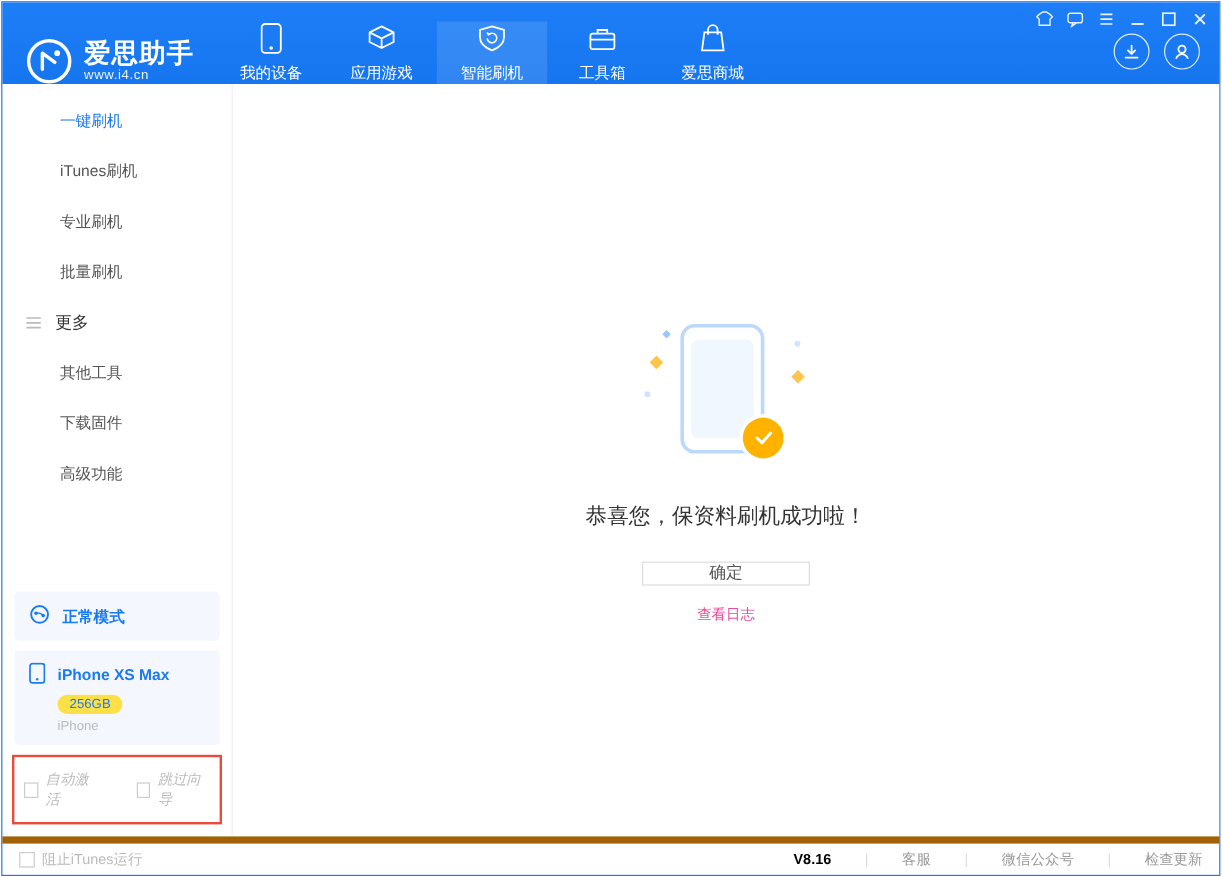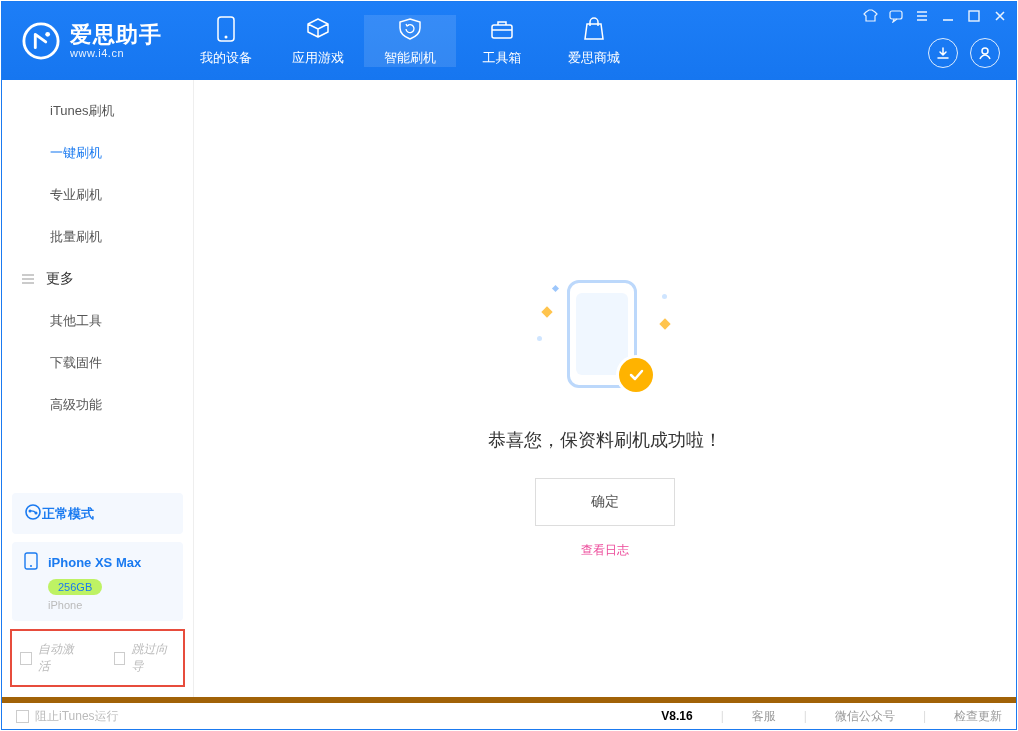--- a/index.html
+++ b/index.html
@@ -1,19 +1,19 @@
 <!DOCTYPE html>
 <html><head>
 <meta charset="utf-8">
 <style>
   * { box-sizing: border-box; margin: 0; padding: 0; }
   html, body { width: 1018px; height: 731px; font-family: "Microsoft YaHei", Arial, sans-serif; font-size: 13px; color: #333; overflow: hidden; }
   .window { width: 1016px; height: 729px; border: 1px solid #1b7af0; display: flex; flex-direction: column; background: #fff; margin: 1px; }
   
-  .header { height: 78px; background: linear-gradient(#1d7ef7,#1676f0); display: flex; align-items: center; color: #fff; position: relative; }
+  .header { height: 68px; background: linear-gradient(#1d7ef7,#1676f0); display: flex; align-items: flex-end; color: #fff; position: relative; }
   .logo-block { display: flex; align-items: center; padding: 0 18px 0 20px; }
   .logo-circ { display:flex; align-items:center; justify-content:center; }
   .logo-text { margin-left: 10px; }
   .logo-text .t1 { font-size: 22px; font-weight: 600; letter-spacing: 1px; line-height: 24px; }
   .logo-text .t2 { font-size: 11px; opacity: .9; letter-spacing: .5px; }
   .nav { display: flex; align-items: stretch; }
   .nav-item { width: 92px; display:flex; flex-direction:column; align-items:center; justify-content:center; gap:6px; cursor:pointer; }
   .nav-item .ic { height: 28px; display:flex; align-items:center; justify-content:center; }
   .nav-item.active { background: rgba(255,255,255,.12); }
   .nav-item span { font-size: 13px; }
@@ -24,43 +24,43 @@
   
   .body { flex:1; display:flex; min-height:0; }
   .sidebar { width:192px; border-right:1px solid #eee; display:flex; flex-direction:column; }
   .side-scroll { flex:1; overflow:auto; padding-top:10px; }
   .side-group { display:flex; align-items:center; gap:10px; padding:12px 18px; color:#333; font-size:14px; }
   .side-group .gico { width:16px; height:16px; display:flex; align-items:center; justify-content:center; }
   .side-item { padding:12px 18px 12px 48px; font-size:13px; color:#555; cursor:pointer; }
   .side-item.active { color:#1a7af0; }
   .sidebar-footer { }
   .mode-card, .device-card { margin:8px 10px; border-radius:4px; background:#f4f8fe; padding:10px 12px; }
-  .mode-card { display:flex; align-items:center; gap:0; font-size:13px; color:#1a7af0; font-weight:600; }
+  .mode-card { display:flex; align-items:center; gap:10px; font-size:13px; color:#1a7af0; font-weight:600; }
   .device-card .dev-row { display:flex; align-items:center; gap:10px; }
   .dev-name { color:#1a7af0; font-weight:600; font-size:13px; }
-  .dev-cap { display:inline-block; margin-top:6px; margin-left:24px; font-size:11px; color:#1a7af0; background:#bef264; border-radius:10px; padding:2px 10px; }
+  .dev-cap { display:inline-block; margin-top:6px; margin-left:24px; font-size:11px; color:#1a7af0; background:#fde047; border-radius:10px; padding:2px 10px; }
   .dev-sub { margin-left:24px; margin-top:4px; font-size:11px; color:#bbb; }
   .sidebar-checks { border:2px solid #e74c3c; margin:6px 8px 10px; padding:10px 8px; display:flex; gap:32px; align-items:center;font-style:italic; }
   .chk { display:flex; align-items:center; gap:6px; font-size:12px; color:#bbb; cursor:pointer; }
   .chk .box { width:13px; height:13px; border:1px solid #ccc; background:#fff; }
   
   .main { flex:1; display:flex; flex-direction:column; align-items:center; justify-content:flex-start; padding-top:200px; background:#fff; }
   .illus { position:relative; width:140px; height:120px; }
   .phone { position:absolute; left:32px; top:0; width:70px; height:108px; border:3px solid #bcd8fb; border-radius:12px; background:#fff; }
   .phone:before { content:''; position:absolute; left:6px; right:6px; top:10px; bottom:10px; background:#f0f7ff; border-radius:6px; }
   .badge { position:absolute; right:22px; bottom:8px; width:34px; height:34px; background:#ffb300; border-radius:50%; display:flex; align-items:center; justify-content:center; box-shadow:0 0 0 3px #fff; }
   .spark { position:absolute; width:8px; height:8px; background:#ffc44d; transform:rotate(45deg); }
   .spark.s1 { left:8px; top:28px; }
   .spark.s2 { right:6px; top:40px; }
   .spark.sm { width:5px; height:5px; }
   .spark.s3 { left:18px; top:6px; background:#9cc6fb; }
   .dot { position:absolute; width:5px; height:5px; background:#cfe5ff; border-radius:50%; }
   .dot.d1{left:2px; top:56px;} .dot.d2{right:8px; top:14px;}
   .msg { margin-top:28px; font-size:18px; color:#333; }
-  .ok-btn { margin-top:26px; width:140px; height:48px; border:1px solid #ddd; background:#fff; color:#555; font-size:14px; cursor:pointer; display:flex; align-items:center; justify-content:center; }
+  .ok-btn { margin-top:26px; width:140px; height:20px; border:1px solid #ddd; background:#fff; color:#555; font-size:14px; cursor:pointer; display:flex; align-items:center; justify-content:center; }
   .loglink { margin-top:16px; font-size:12px; color:#ec4899; cursor:pointer; }
   
   .statusbar { height:32px; border-top:6px solid #a16207; display:flex; align-items:center; padding:0 14px; font-size:12px; color:#aaa; gap:20px; }
   .statusbar .spacer { flex:1; }
   .statusbar .ver { color:#000000; font-weight:600; }
   .statusbar .sep { color:#ddd; padding:0 8px; }
   .statusbar .slink { color:#999; cursor:pointer; }
 </style>
 </head>
 <body>
@@ -173,22 +173,22 @@
             <circle cx="8" cy="6" r="3" fill="none" stroke="#fff" stroke-width="1.5"></circle>
             <path d="M3 14 c1 -3 4 -4 5 -4 s4 1 5 4" fill="none" stroke="#fff" stroke-width="1.5"></path>
           </svg>
         </div>
     </div>
   </div>
 
   <div class="body">
     <div class="sidebar">
       <div class="side-scroll">
+        <div class="side-item active">一键刷机</div>
         <div class="side-item">iTunes刷机</div>
-        <div class="side-item active">一键刷机</div>
         <div class="side-item">专业刷机</div>
         <div class="side-item">批量刷机</div>
 
         <div class="side-group">
           <span class="gico">
               <svg width="14" height="12">
                 <path d="M1 2 h12 M1 6 h12 M1 10 h12" stroke="#bbb" stroke-width="1.4"></path>
               </svg>
             </span>
           <span>更多</span>

